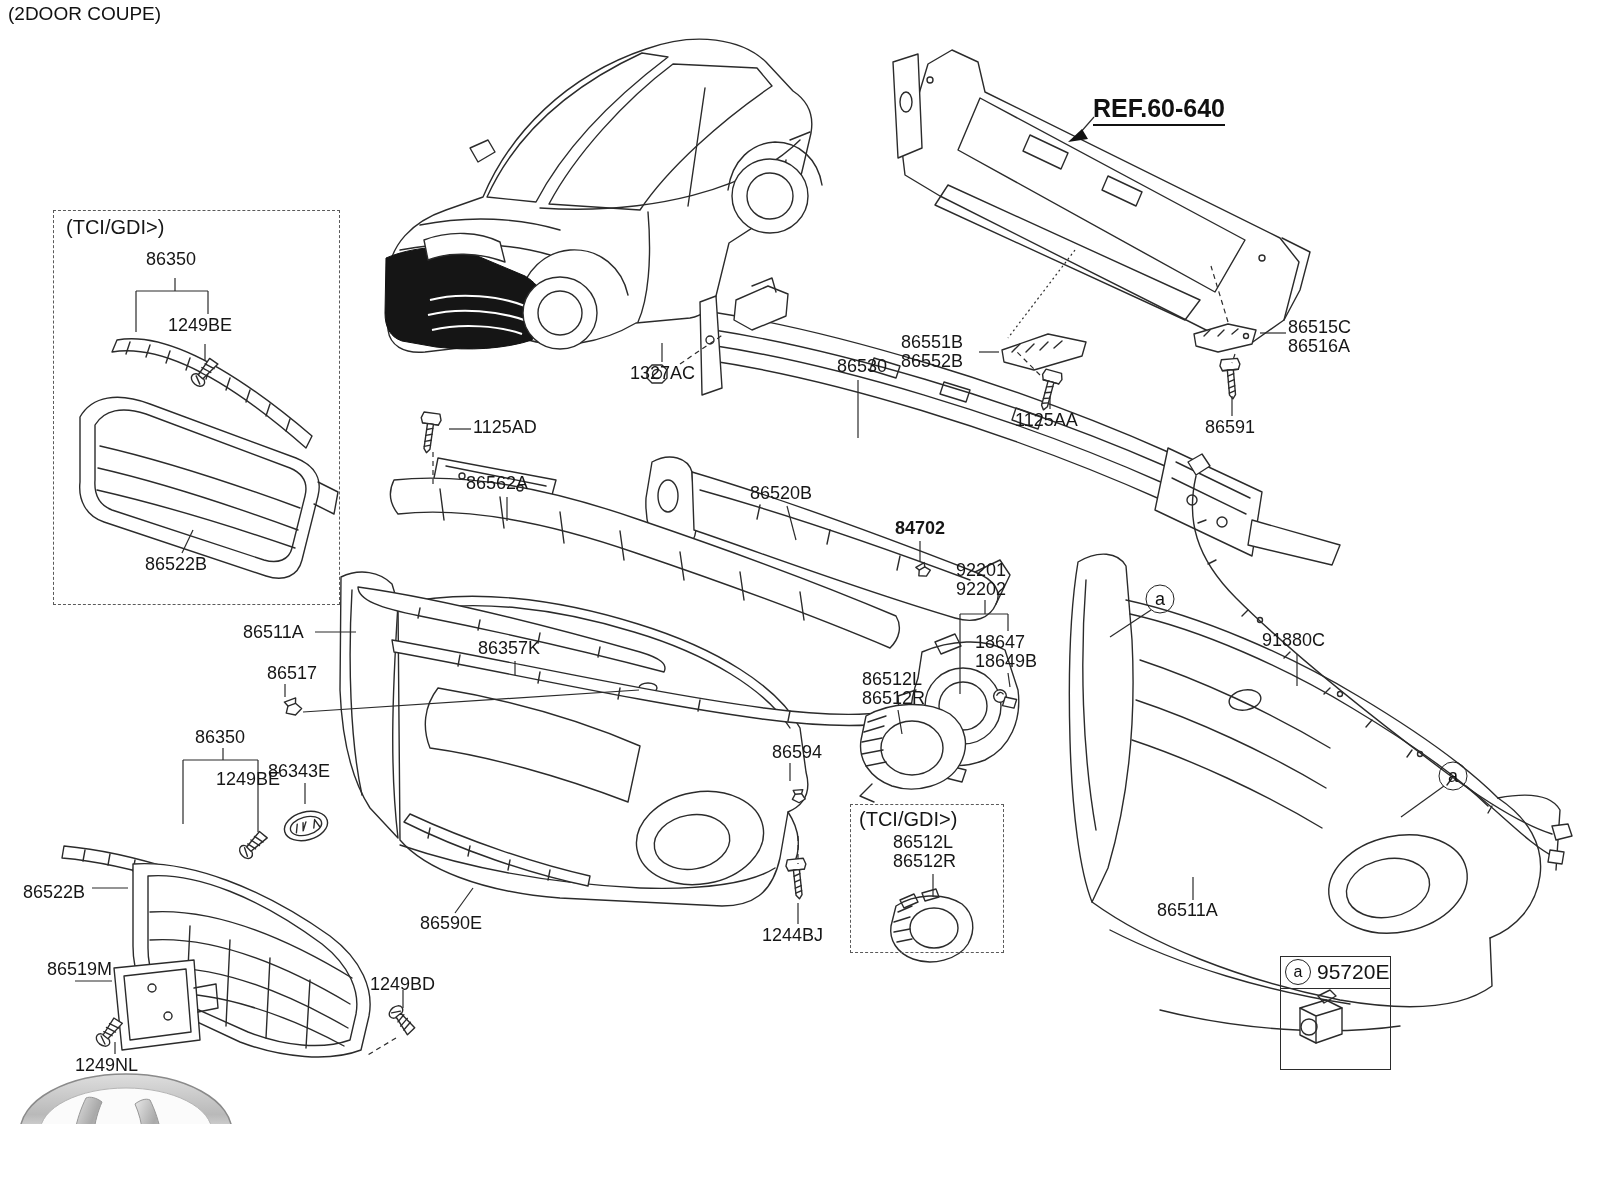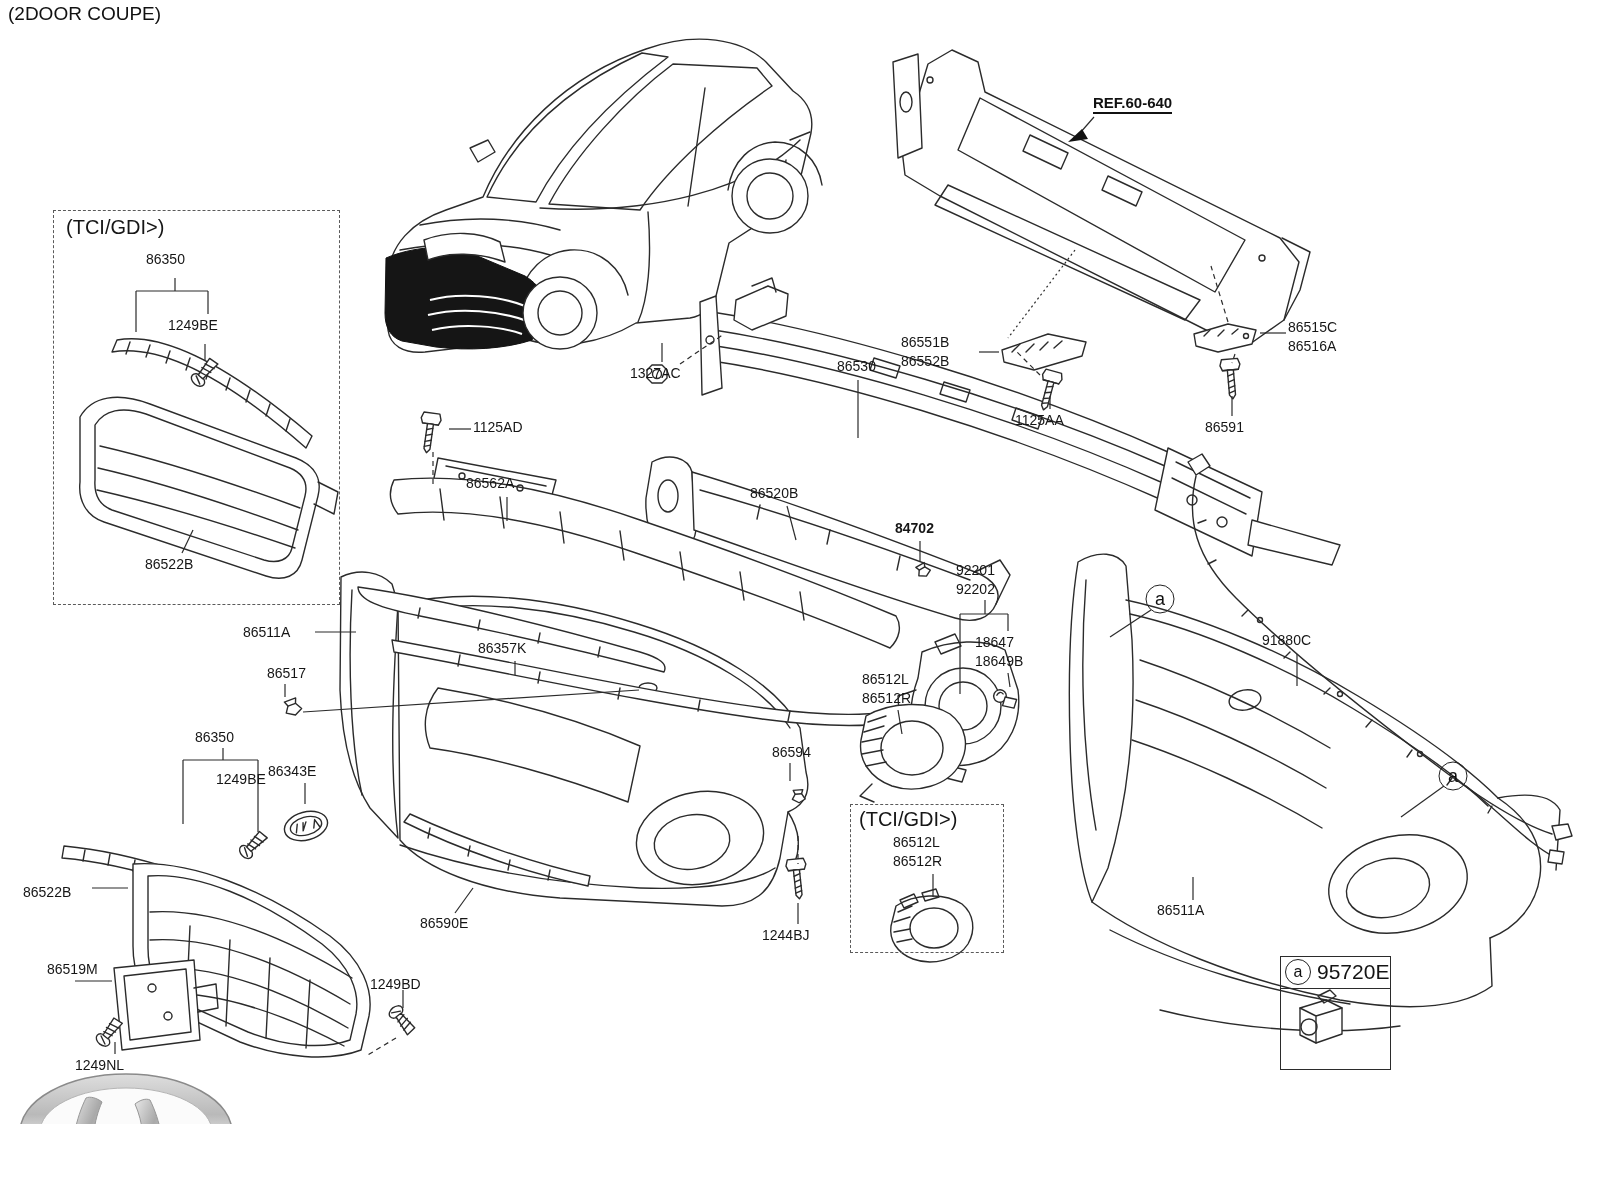--- a/index.html
+++ b/index.html
@@ -5,25 +5,25 @@
   html,body{margin:0;padding:0;background:#fff;}
   #stage{position:relative;width:1600px;height:1124px;background:#fff;overflow:hidden;
          font-family:"Liberation Sans",sans-serif;color:#141414;}
   svg.art{position:absolute;left:0;top:0;}
   svg.art *{vector-effect:non-scaling-stroke;}
   .line{stroke:#2b2b2b;stroke-width:1.4;fill:none;stroke-linecap:round;stroke-linejoin:round;}
   .fillw{fill:#ffffff;}
   .ld{stroke:#2b2b2b;stroke-width:1.2;fill:none;}
   .dash{stroke-dasharray:5,4;}
   .dash2{stroke-dasharray:2,3;}
-  .plabel{position:absolute;font-size:14px;line-height:19px;white-space:nowrap;color:#161616;}
+  .plabel{position:absolute;font-size:18px;line-height:19px;white-space:nowrap;color:#161616;}
   .page-title{position:absolute;left:8px;top:3px;font-size:19px;color:#111;}
   .dbox{position:absolute;border:1.6px dashed #5a5a5a;}
   .box-title{position:absolute;font-size:20px;color:#161616;white-space:nowrap;}
-  .ref-label{position:absolute;left:1093px;top:94px;font-size:15px;font-weight:bold;
+  .ref-label{position:absolute;left:1093px;top:94px;font-size:25px;font-weight:bold;
              border-bottom:2px solid #111;padding-bottom:1px;color:#111;}
   .callout{position:absolute;left:1280px;top:956px;width:109px;height:112px;border:1.6px solid #2b2b2b;background:transparent;}
   .callout-header{display:flex;align-items:center;gap:6px;padding:2px 4px 3px 4px;border-bottom:1.6px solid #2b2b2b;font-size:21px;}
   .cmark{position:absolute;width:27px;height:27px;border:1.7px solid #222;border-radius:50%;
          display:flex;align-items:center;justify-content:center;font-size:18px;color:#111;
          transform:translate(-50%,-50%);background:transparent;}
   .cmark-inline{width:24px;height:24px;border:1.7px solid #222;border-radius:50%;flex:0 0 auto;
          display:flex;align-items:center;justify-content:center;font-size:16px;color:#111;}
   .footer-text{position:absolute;left:650px;top:1088px;font-size:80px;letter-spacing:-1px;color:#0d0d0d;white-space:nowrap;}
   .footer-text .sep{display:inline-block;width:26px;}

